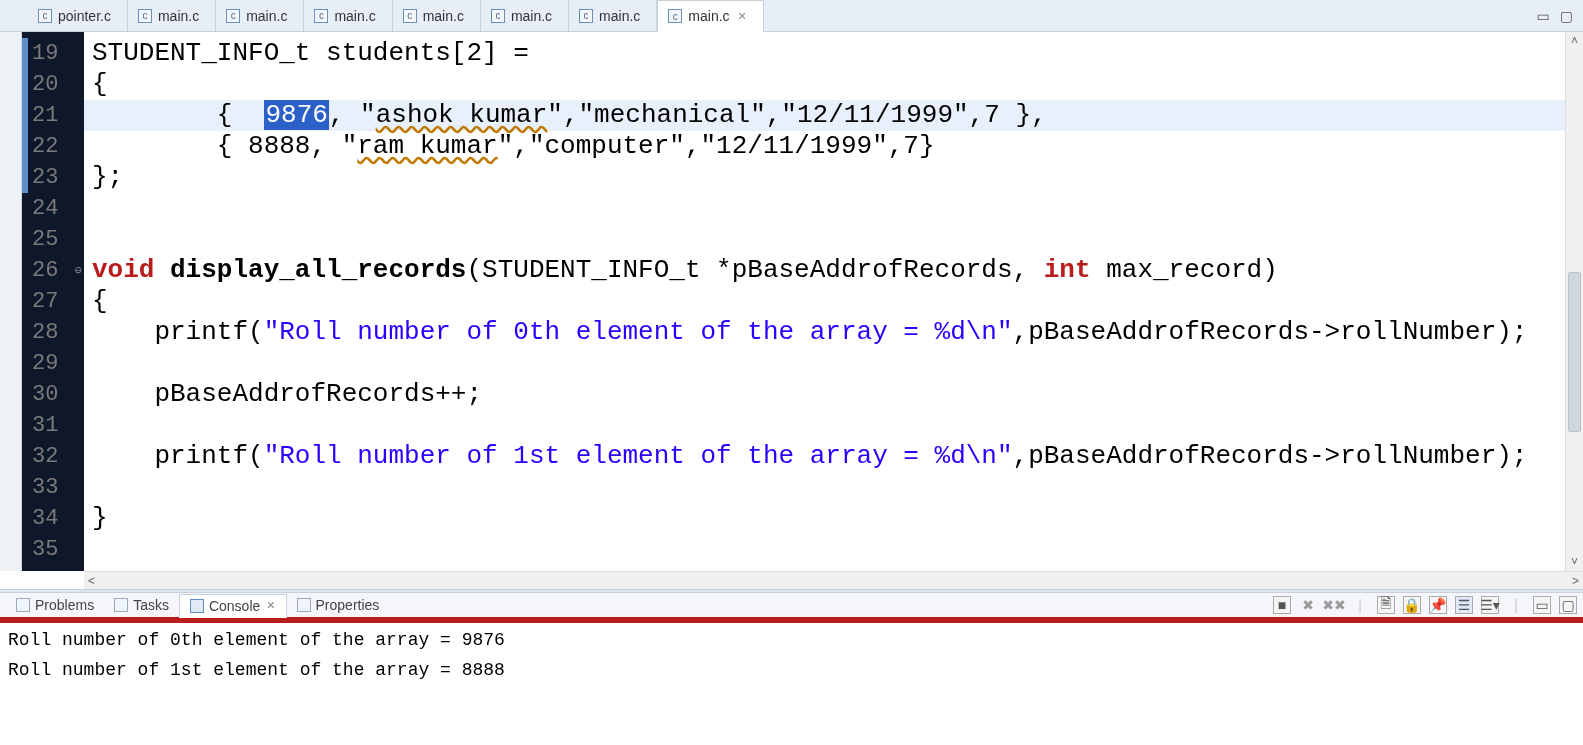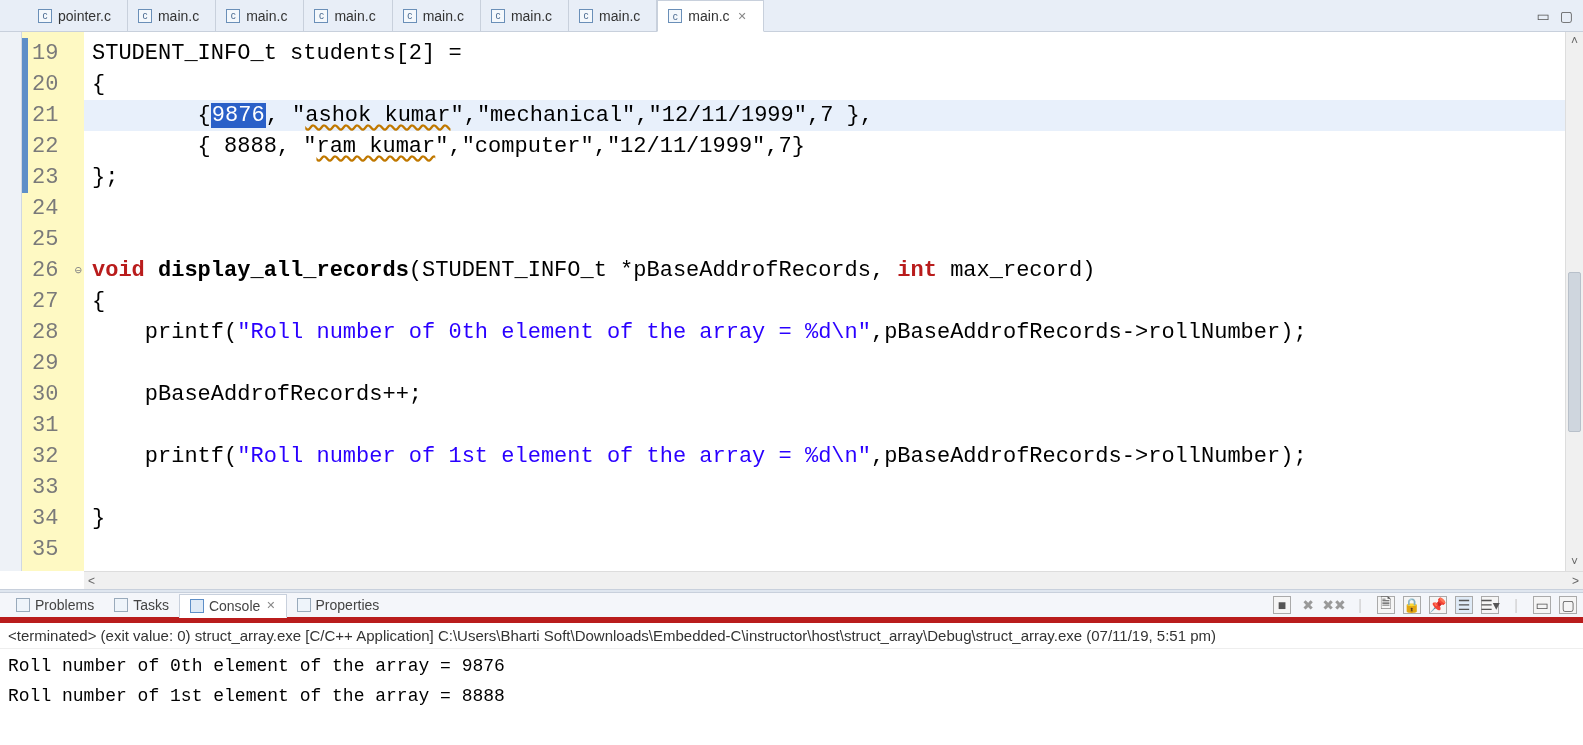--- a/index.html
+++ b/index.html
@@ -70,21 +70,21 @@
   overflow: hidden;
   position: relative;
 }
 .left-margin {
   width: 22px;
   background: #eef2f7;
   border-right: 1px solid #d0d8e2;
 }
 .gutter {
   width: 62px;
-  background: #fef9c3;
+  background: #0f172a;
   border-right: 0;
   padding-top: 6px;
   position: relative;
 }
 .gutter .ln {
   height: 31px;
   line-height: 31px;
   font-family: Consolas, "Courier New", monospace;
   font-size: 22px;
   color: #7a7a7a;
@@ -100,36 +100,37 @@
   color: #888;
 }
 .gutter .mark {
   position: absolute;
   left: 0; top: 0; bottom: 0; width: 6px;
   background: #5e8fc8;
 }
 .code {
   flex: 1;
   font-family: Consolas, "Courier New", monospace;
-  font-size: 22px;
+  font-size: 26px;
   padding-top: 6px;
   overflow: auto;
   position: relative;
 }
 .code .line {
   height: 31px;
   line-height: 31px;
   white-space: pre;
   padding-left: 8px;
 }
 .code .hl { background: #e8f0fb; }
 .sel {
   background: #2a60c8;
   color: #fff;
   padding: 0 1px;
+  margin-left: 32px;
 }
 .kw { color: #b91c1c; font-weight: bold; }
 .str { color: #2a00ff; }
 .fn { font-weight: bold; }
 .typo { text-decoration: underline wavy #c07800; text-underline-offset: 3px; }
 .vscroll {
   width: 18px;
   background: #f0f0f0;
   border-left: 1px solid #ddd;
   position: relative;
@@ -328,18 +329,17 @@
       <span class="box">🗎</span>
       <span class="box">🔒</span>
       <span class="box">📌</span>
       <span class="box" style="background:#dfeaf6">☰</span>
       <span class="box">☰▾</span>
       <span style="color:#ccc">|</span>
       <span class="box">▭</span>
       <span class="box">▢</span>
     </div>
   </div>
-  <div class="terminated">&lt;terminated&gt; (exit value: 0) struct_array.exe [C/C++ Application] C:\Users\Bharti Soft\Downloads\Embedded-C\instructor\host\struct_array\Debug\struct_array.exe (07/11/19, 5:51 pm)</div>
   <div class="console-out">
     <div class="cl">Roll number of 0th element of the array = 9876</div>
     <div class="cl">Roll number of 1st element of the array = 8888</div>
   </div>
 </div>
 
 </body></html>

